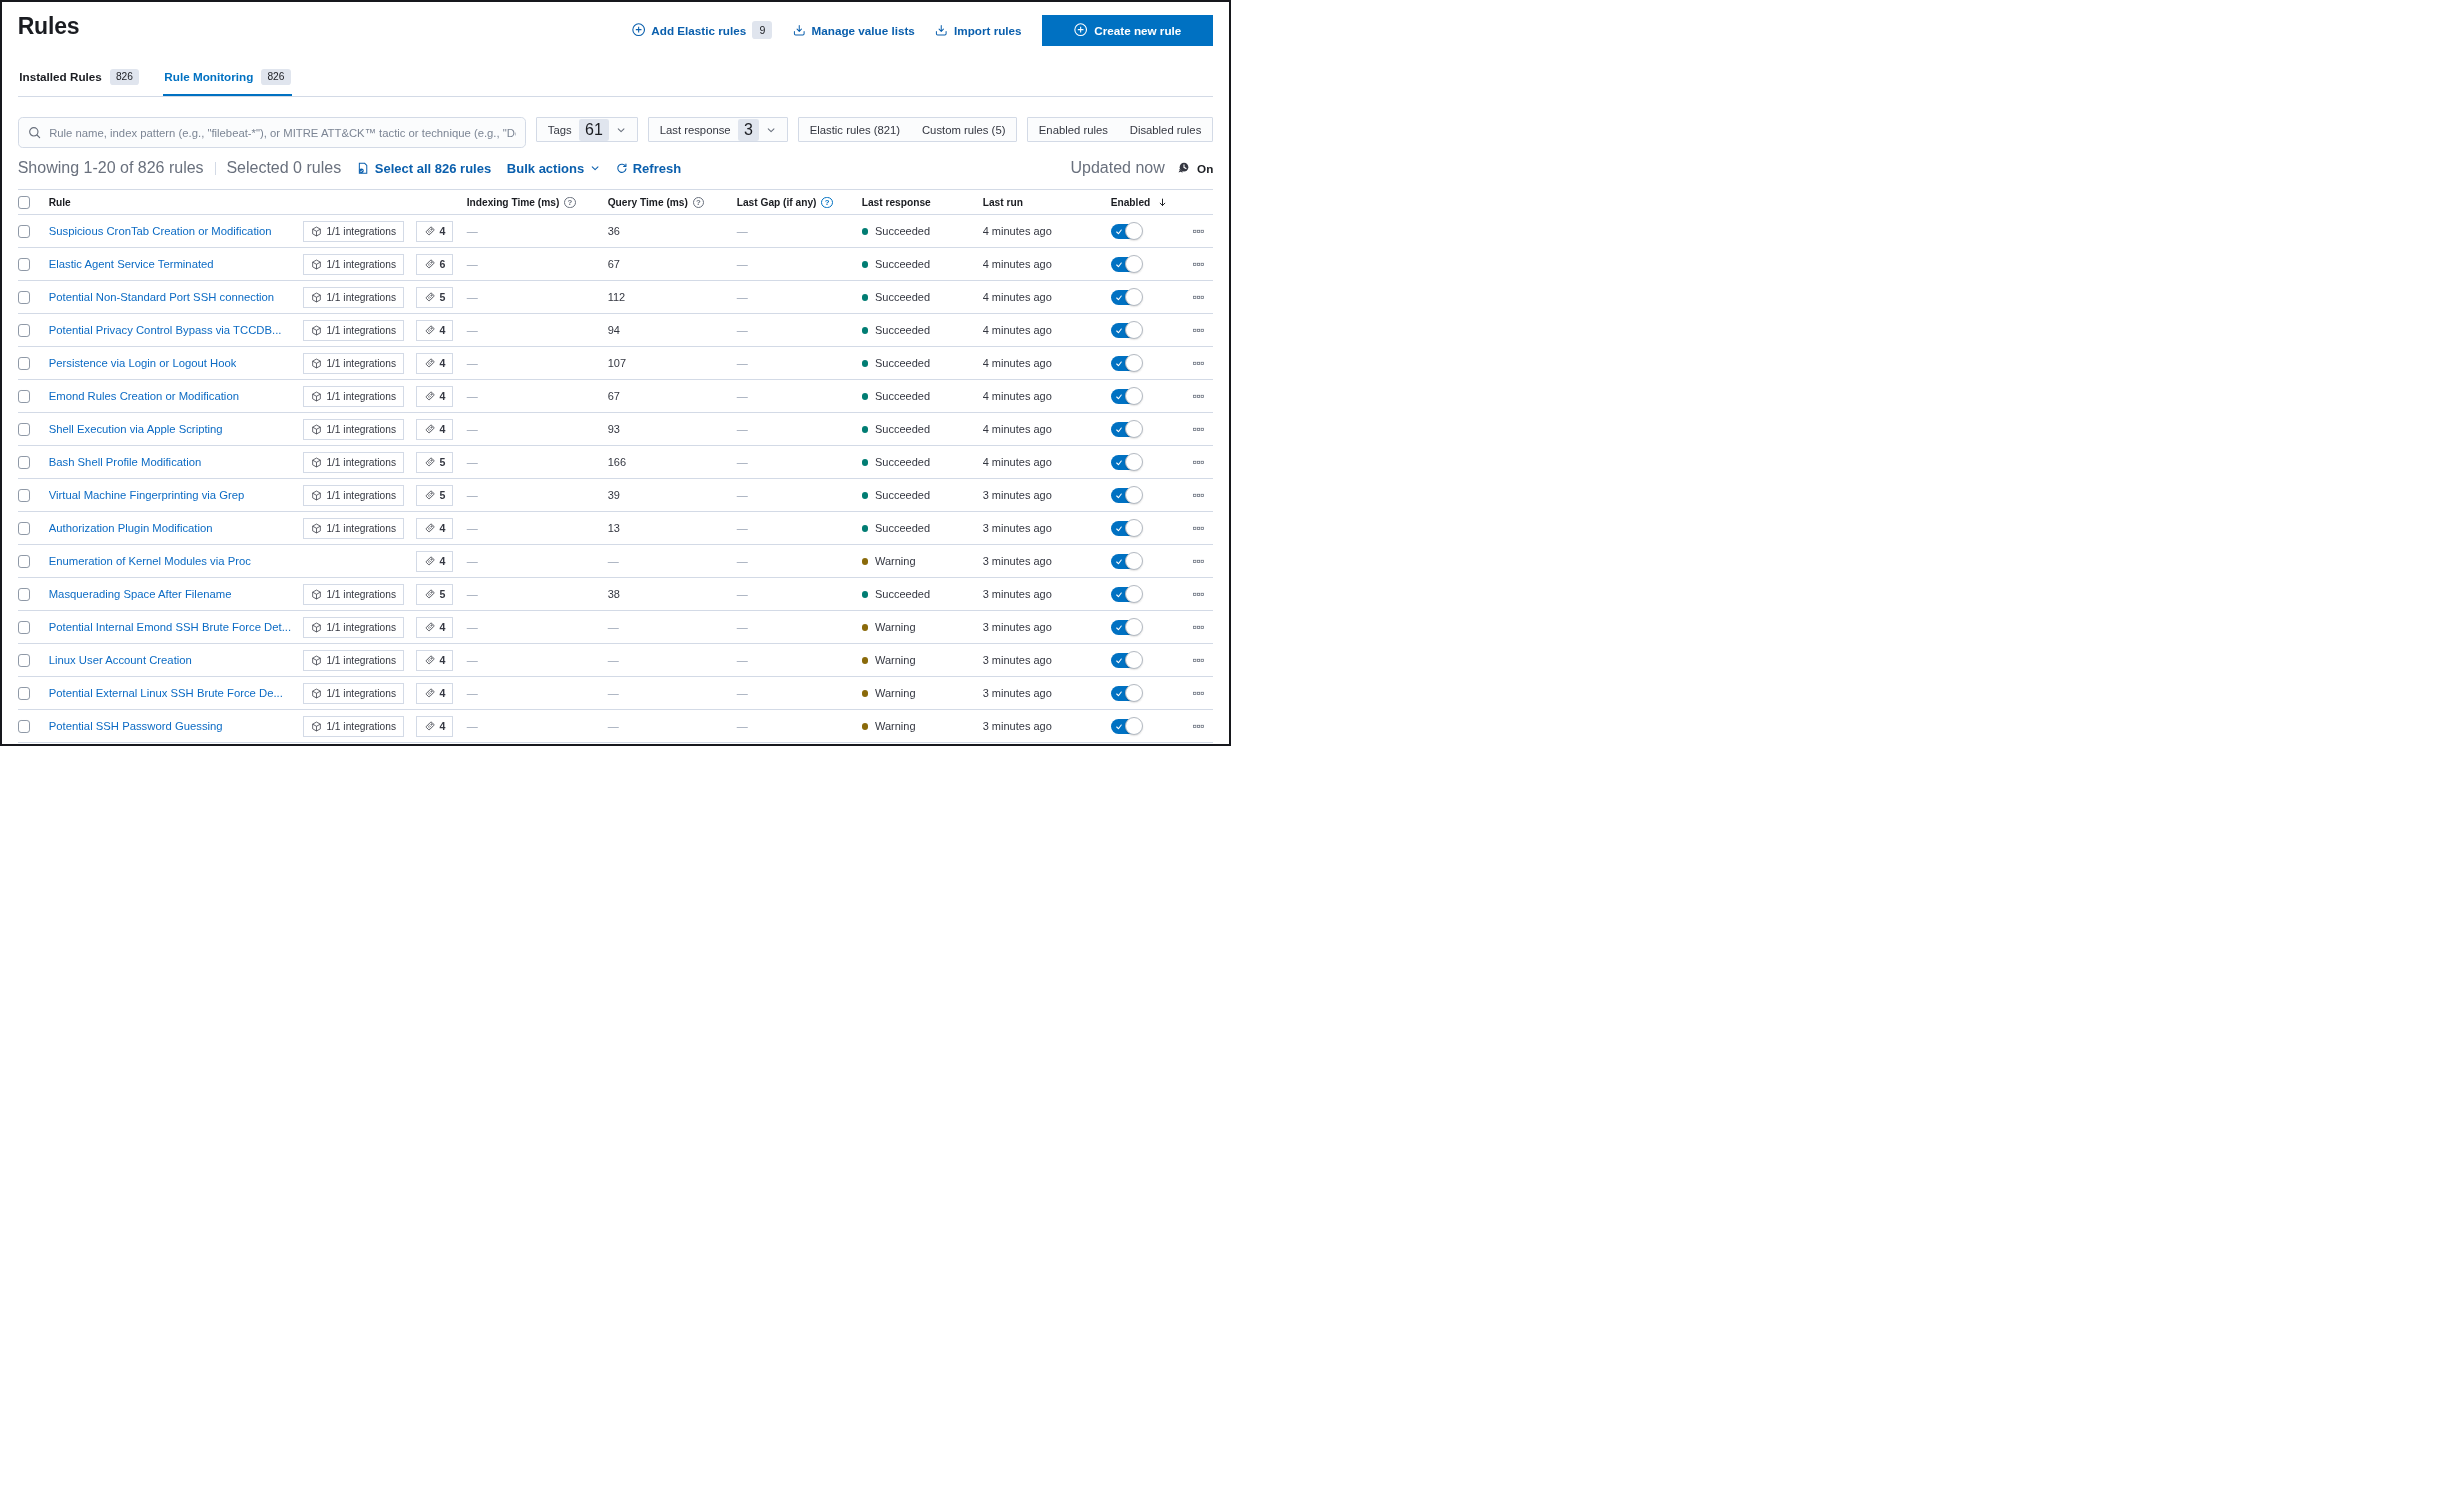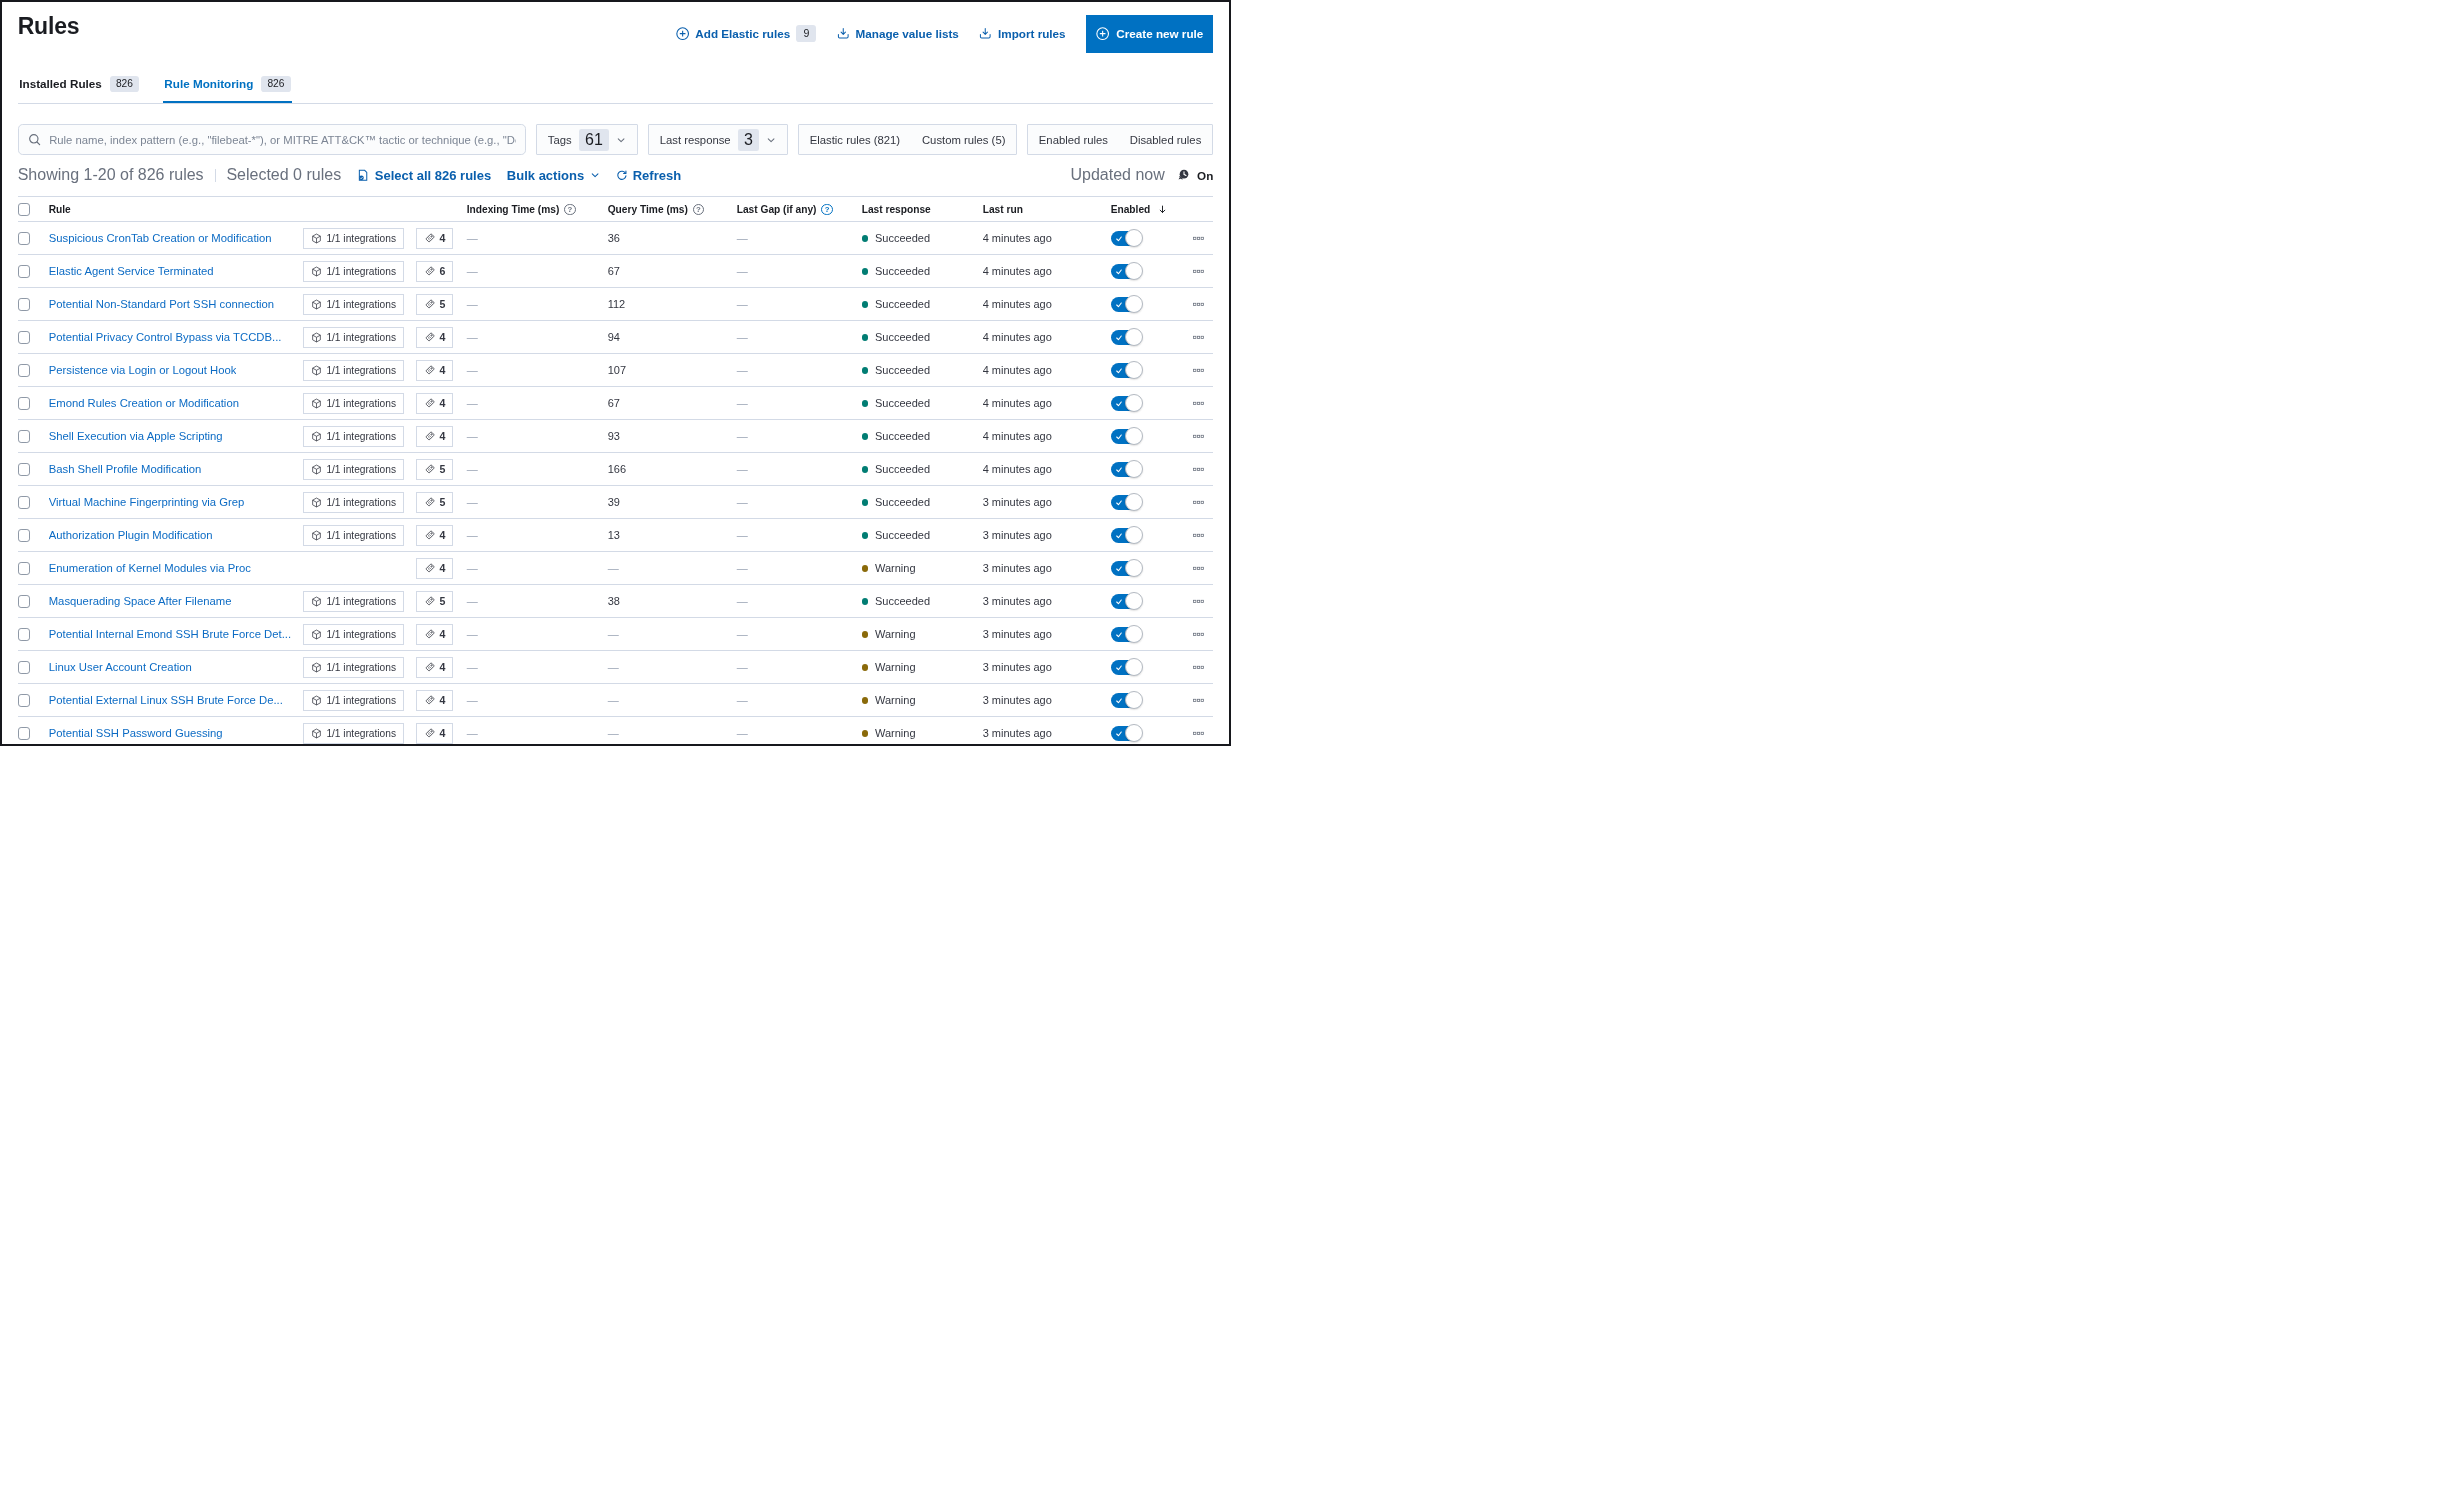--- a/index.html
+++ b/index.html
@@ -16,39 +16,39 @@
 
   
   .page-header { display:flex; justify-content:space-between; align-items:flex-start; margin-top:11px; }
   .page-title { font-size:23px; font-weight:700; color:#1A1C21; letter-spacing:-0.2px; }
   .header-actions { display:flex; align-items:center; gap:20.4px; margin-top:1.6px; }
   .link-btn { display:inline-flex; align-items:center; gap:6.3px; background:none; border:none;
     color:#0A5FAD; font-family:inherit; font-size:11.7px; font-weight:600; cursor:pointer; }
   .link-btn svg { flex:0 0 auto; }
   .count-badge { display:inline-block; background:#E0E5EE; color:#1A1C21; border-radius:3.1px;
     font-size:10.6px; font-weight:500; padding:2.3px 7px; line-height:1.2; }
-  .primary-btn { display:inline-flex; align-items:center; gap:7px; height:38px; padding:0 10px;
+  .primary-btn { display:inline-flex; align-items:center; gap:7px; height:31px; padding:0 32px;
     background:#0071C2; color:#fff; border:none; border-radius:0; font-family:inherit;
     font-size:11.7px; font-weight:600; cursor:pointer; }
 
   
   .tabs-row { display:flex; gap:22px; margin-top:23.5px; border-bottom:0.8px solid #D3DAE6; }
   .tab { display:inline-flex; align-items:center; gap:7.8px; padding:0 1.6px 9.4px 1.6px;
     font-size:11.7px; font-weight:600; color:#1A1C21; cursor:pointer; border-bottom:2.3px solid transparent; }
   .tab .count-badge { font-size:10.2px; padding:1.6px 6.3px; }
   .tab.active { color:#0071C2; border-bottom-color:#0071C2; }
 
   
   .controls-row { display:flex; gap:9.4px; margin-top:20.4px; }
   .search-box { flex:1 1 auto; display:flex; align-items:center; gap:7.8px; height:31px;
     border:0.8px solid #D3DAE6; border-radius:4.7px; background:#FBFCFD; padding:0 9.4px; overflow:hidden; }
   .search-box input { border:none; outline:none; background:transparent; flex:1 1 auto;
     font-family:inherit; font-size:11.3px; color:#343741; min-width:0; }
   .search-box input::placeholder { color:#7C8594; }
-  .filter-group { display:flex; align-items:center; gap:7.8px; height:31px; padding:0 11px;
+  .filter-group { display:flex; align-items:center; gap:7.8px; height:25px; padding:0 11px;
     border:0.8px solid #D3DAE6; border-radius:1px; background:#FBFCFD; flex:0 0 auto; }
   .filter-item { display:inline-flex; align-items:center; gap:7px; font-size:11.3px; font-weight:500;
     color:#343741; cursor:pointer; white-space:nowrap; }
   .filter-item + .filter-item { margin-left:14px; }
   .filter-item .count-badge { font-size:16px; padding:1.6px 6.3px; border-radius:2.3px; }
   .chev { color:#69707D; }
 
   
   .utility-bar { display:flex; justify-content:space-between; align-items:center; margin-top:11.7px; height:17px; }
   .ub-left, .ub-right { display:flex; align-items:center; }

